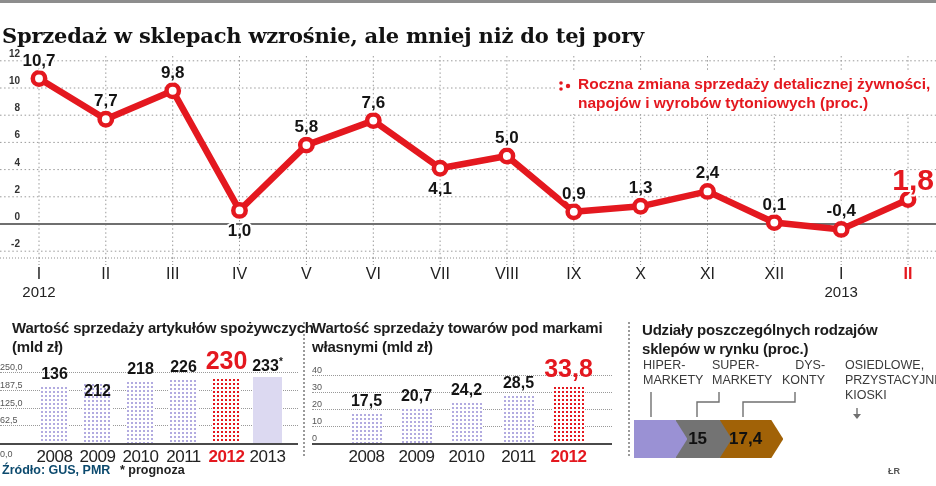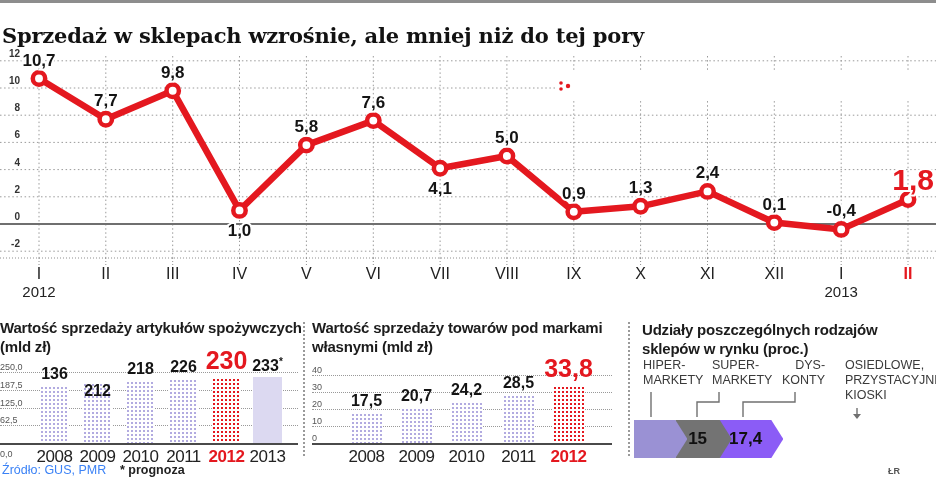--- a/index.html
+++ b/index.html
@@ -38,28 +38,28 @@
   .vlabel.hl{color:#e4181f;font-size:25px;}
   .vlabel sup{font-size:10px;vertical-align:super;}
   .cat{position:absolute;font-size:17px;color:#222;text-align:center;white-space:nowrap;letter-spacing:-0.5px;}
   .cat.hl{color:#e4181f;font-weight:bold;}
   .seg-head{position:absolute;font-size:12.5px;line-height:15px;color:#3a3a3a;white-space:pre-line;}
   .seg{position:absolute;top:102px;height:38px;}
   .seg .seglabel{position:absolute;top:0;height:38px;display:flex;align-items:center;justify-content:center;
        font-weight:bold;font-size:17px;color:#101010;}
   .seg.s-purple{background:#9a91d4;}
   .seg.s-lav{background:#737373;}
-  .seg.s-red{background:#8b5cf6;}
+  .seg.s-red{background:#a16207;}
   .seg.s-pattern{background-color:#fff;background-image:
       repeating-linear-gradient(90deg, rgba(227,23,31,.92) 0 3px, transparent 3px 5px),
       repeating-linear-gradient(0deg, rgba(227,23,31,.92) 0 3px, transparent 3px 5px);}
   .seg.tip{clip-path:polygon(0 0, calc(100% - 12px) 0, 100% 50%, calc(100% - 12px) 100%, 0 100%);}
   .seg.s-pattern .seglabel{text-shadow:0 0 3px #fff,0 0 3px #fff,0 0 3px #fff;font-size:19px;}
   .leaders{position:absolute;left:0;top:0;}
-  .footer{position:absolute;left:2px;top:463px;font-size:12.5px;font-weight:normal;color:#3b82f6;}
+  .footer{position:absolute;left:2px;top:463px;font-size:12.5px;font-weight:bold;color:#0c4a6e;}
   .footnote{position:absolute;left:120px;top:463px;font-size:12.5px;font-weight:bold;color:#222;}
   .credit{position:absolute;left:888px;top:466px;font-size:9px;font-weight:bold;color:#555;}
 </style>
 </head>
 <body>
 
 <div class="stage">
   <div class="top-rule"></div>
   <h1 class="main-title">Sprzedaż w sklepach wzrośnie, ale mniej niż do tej pory</h1>
 
@@ -156,26 +156,30 @@
       <text x="39.0" y="297" text-anchor="middle" class="yearmark">2012</text>
       <text x="841.2" y="297" text-anchor="middle" class="yearmark">2013</text>
     </svg>
 
   <div class="legend">
     <svg width="14" height="20" style="flex:none;margin-top:3px;">
       <circle cx="3" cy="6" r="1.8" fill="#e4181f"></circle>
       <circle cx="3" cy="12" r="1.8" fill="#e4181f"></circle>
       <circle cx="10" cy="9" r="2.2" fill="#e4181f"></circle>
     </svg>
+    <div class="legend-text">
+      <div>Roczna zmiana sprzedaży detalicznej żywności,</div>
+      <div>napojów i wyrobów tytoniowych (proc.)</div>
+    </div>
   </div>
 
   <div class="vsep" style="left:303px;"></div>
   <div class="vsep" style="left:628px;"></div>
 
-  <div class="panel" id="p1" style="left:0;top:318px;width:302px;height:150px;">
+  <div class="panel" id="p1" style="left:0;top:318px;width:302px;height:150px;padding-left:12px;">
     <div class="ptitle">Wartość sprzedaży artykułów spożywczych (mld zł)</div>
   <div class="hgrid" style="left:0;top:54.0px;width:298px;"></div>
       <div class="ytick-sm" style="left:0;top:44.0px;">250,0</div>
       <div class="hgrid" style="left:0;top:71.8px;width:298px;"></div>
       <div class="ytick-sm" style="left:0;top:61.8px;">187,5</div>
       <div class="hgrid" style="left:0;top:89.5px;width:298px;"></div>
       <div class="ytick-sm" style="left:0;top:79.5px;">125,0</div>
       <div class="hgrid" style="left:0;top:107.3px;width:298px;"></div>
       <div class="ytick-sm" style="left:0;top:97.3px;">62,5</div>
       <div class="hgrid" style="left:0;top:125.0px;width:298px;"></div>

